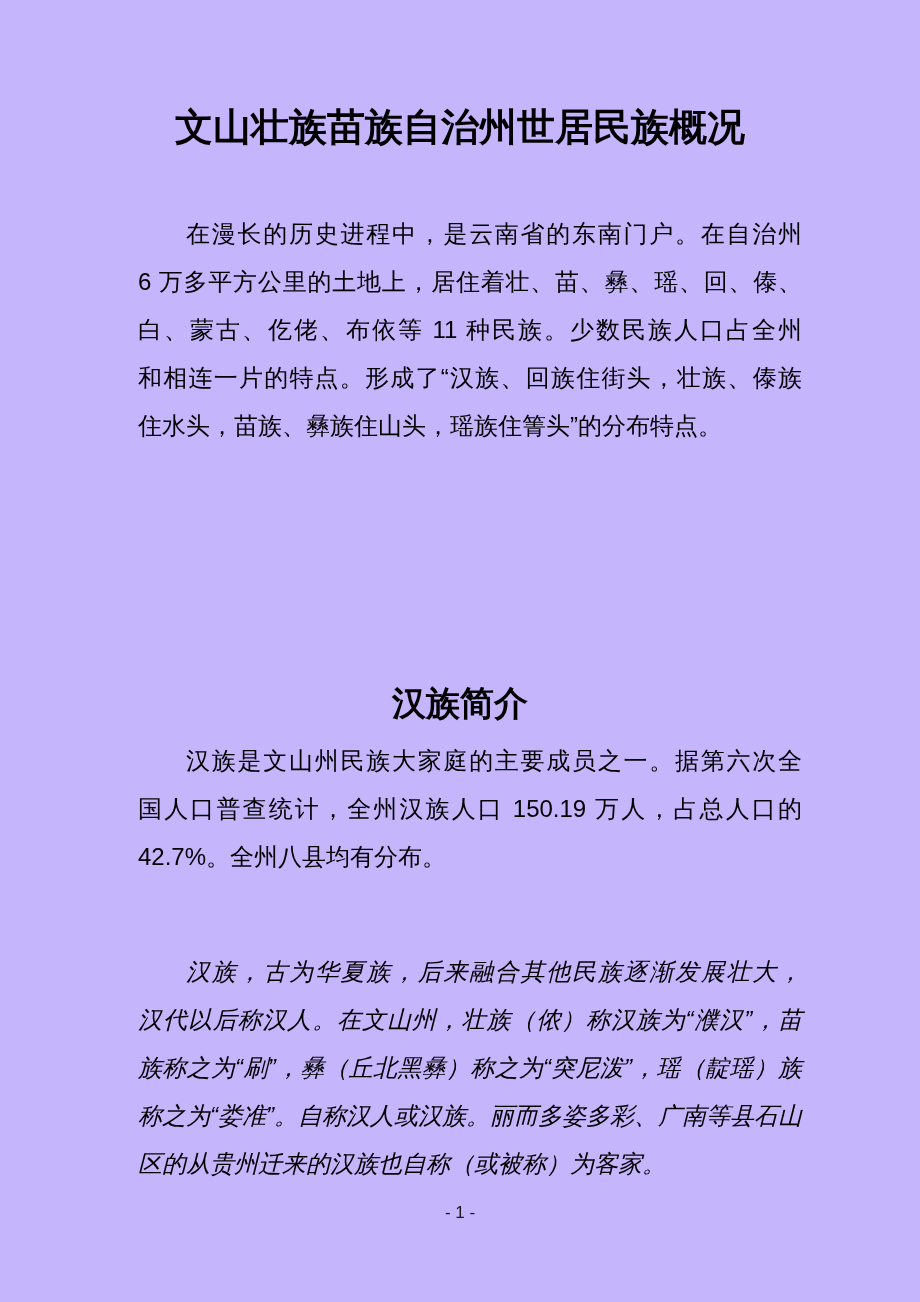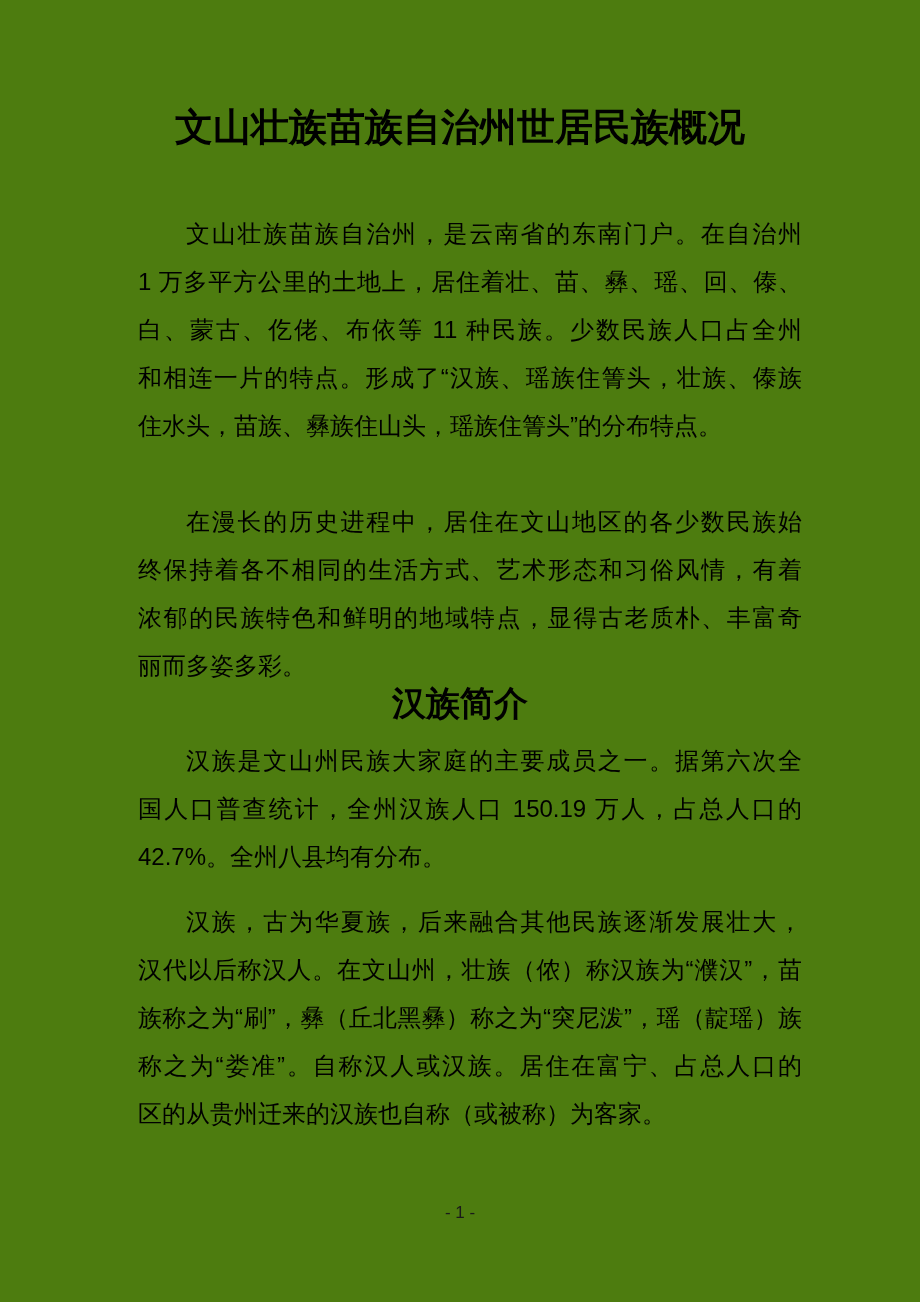--- a/index.html
+++ b/index.html
@@ -1,20 +1,20 @@
 <!DOCTYPE html>
 <html><head>
 <meta charset="utf-8">
 <style>
   html, body { margin: 0; padding: 0; background: #ffffff; }
   .page {
     position: relative;
     width: 920px;
     height: 1302px;
-    background: #4d7c0f;
+    background: #c4b5fd;
     color: #000000;
     font-family: "Liberation Sans", sans-serif;
     overflow: hidden;
   }
   .doc-title {
     position: absolute;
     left: 0; top: 100px;
     width: 920px;
     margin: 0;
     font-size: 38px;
@@ -36,21 +36,21 @@
   .para {
     position: absolute;
     left: 138px;
     width: 664px;
     font-size: 24px;
     line-height: 48px;
   }
   .p1 { top: 210px; }
   .p2 { top: 498px; }
   .p3 { top: 737px; }
-  .p4 { top: 898px; }
+  .p4 { top: 948px; font-style: italic; }
   .p5 { top: 1138px; }
   .line {
     text-align: justify;
     text-align-last: justify;
     white-space: nowrap;
   }
   .line.last {
     text-align: center;
     text-align-last: left;
   }
@@ -66,46 +66,40 @@
   }
 </style>
 </head>
 <body>
 
 <div class="page">
 
   <h1 class="doc-title">文山壮族苗族自治州世居民族概况</h1>
 
   <div class="para p1">
-    <div class="line indent">文山壮族苗族自治州，是云南省的东南门户。在自治州</div>
-    <div class="line">1 万多平方公里的土地上，居住着壮、苗、彝、瑶、回、傣、</div>
+    <div class="line indent">在漫长的历史进程中，是云南省的东南门户。在自治州</div>
+    <div class="line">6 万多平方公里的土地上，居住着壮、苗、彝、瑶、回、傣、</div>
     <div class="line">白、蒙古、仡佬、布依等 11 种民族。少数民族人口占全州</div>
-    <div class="line">和相连一片的特点。形成了“汉族、瑶族住箐头，壮族、傣族</div>
+    <div class="line">和相连一片的特点。形成了“汉族、回族住街头，壮族、傣族</div>
     <div class="line last">住水头，苗族、彝族住山头，瑶族住箐头”的分布特点。</div>
   </div>
 
-  <div class="para p2">
-    <div class="line indent">在漫长的历史进程中，居住在文山地区的各少数民族始</div>
-    <div class="line">终保持着各不相同的生活方式、艺术形态和习俗风情，有着</div>
-    <div class="line">浓郁的民族特色和鲜明的地域特点，显得古老质朴、丰富奇</div>
-    <div class="line last">丽而多姿多彩。</div>
-  </div>
 
   <h2 class="section-heading">汉族简介</h2>
 
   <div class="para p3">
     <div class="line indent">汉族是文山州民族大家庭的主要成员之一。据第六次全</div>
     <div class="line">国人口普查统计，全州汉族人口 150.19 万人，占总人口的</div>
     <div class="line last">42.7%。全州八县均有分布。</div>
   </div>
 
   <div class="para p4">
     <div class="line indent">汉族，古为华夏族，后来融合其他民族逐渐发展壮大，</div>
     <div class="line">汉代以后称汉人。在文山州，壮族（侬）称汉族为“濮汉”，苗</div>
     <div class="line">族称之为“刷”，彝（丘北黑彝）称之为“突尼泼”，瑶（靛瑶）族</div>
-    <div class="line">称之为“娄准”。自称汉人或汉族。居住在富宁、占总人口的</div>
+    <div class="line">称之为“娄准”。自称汉人或汉族。丽而多姿多彩、广南等县石山</div>
     <div class="line last">区的从贵州迁来的汉族也自称（或被称）为客家。</div>
   </div>
 
 
   <div class="page-footer">- 1 -</div>
 
 </div>
 
 </body></html>

